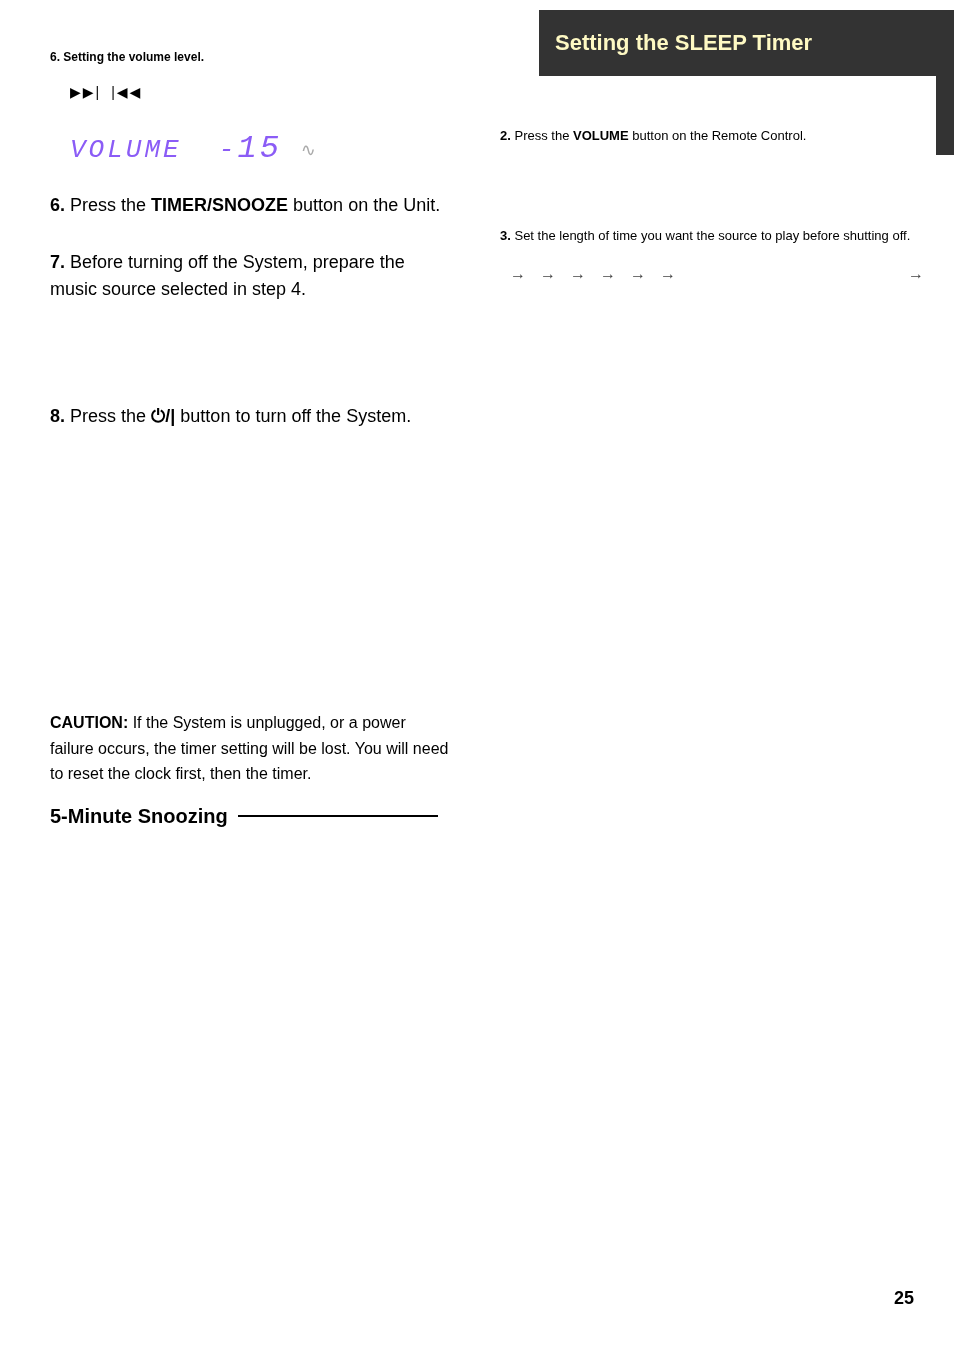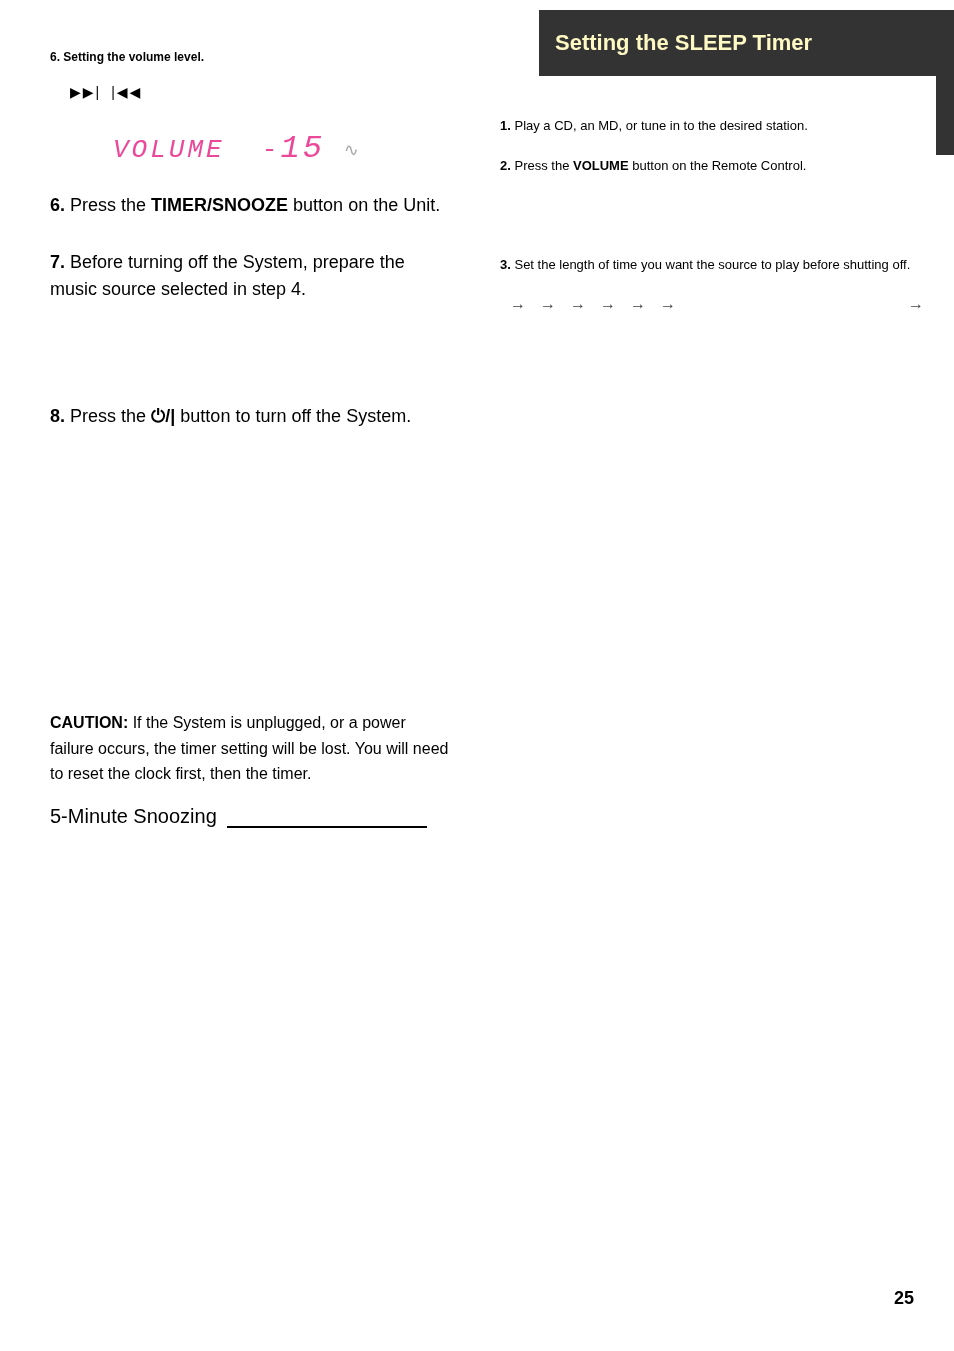--- a/index.html
+++ b/index.html
@@ -143,23 +143,23 @@
       line-height: 1.6;
     }
 
     .caution-section strong {
       font-weight: bold;
     }
 
     
     .snooze-heading {
       font-size: 20px;
-      font-weight: normal;
-      display: flex;
-      align-items: flex-end;
+      font-weight: bold;
+      display: flex;
+      align-items: center;
       gap: 10px;
       margin-top: 20px;
     }
 
     .snooze-line {
       flex: 1;
       height: 2px;
       background: #000;
       display: inline-block;
       max-width: 200px;
@@ -189,21 +189,21 @@
     <div class="left-header">
       <span>6. Setting the volume level.</span>
     </div>
 
     <div class="controls-row">
       <span class="control-symbol">▶▶|</span>
       <span class="control-symbol">|◀◀</span>
     </div>
 
     <div class="volume-display">
-      <span style="font-style:italic; color:#ec4899; font-size:26px; letter-spacing:3px;margin-left:43px;">VOLUME &nbsp;-<span style="font-size:32px; font-style:italic;">15</span></span>
+      <span style="font-style:italic; color:#8b5cf6; font-size:26px; letter-spacing:3px;">VOLUME &nbsp;-<span style="font-size:32px; font-style:italic;">15</span></span>
       <span style="font-size:18px; color:#aaa; vertical-align:middle; font-style:normal;"> ∿</span>
     </div>
 
     <div class="step">
       <p class="step-text">
         <span class="step-number">6.</span>
         Press the <strong>TIMER/SNOOZE</strong> button on the Unit.
       </p>
     </div>
 
@@ -236,25 +236,20 @@
 
   <div class="right-col">
 
     
     <div class="right-header">
       <h1>Setting the SLEEP Timer</h1>
     </div>
 
     <div class="right-content">
 
-      <div class="right-step">
-        <p class="step-text">
-          <strong>1.</strong> Play a CD, an MD, or tune in to the desired station.
-        </p>
-      </div>
 
       <div class="right-step" style="margin-top:10px;">
         <p class="step-text">
           <strong>2.</strong> Press the <strong>VOLUME</strong> button on the Remote Control.
         </p>
       </div>
 
       <div class="right-step" style="margin-top: 80px;">
         <p class="step-text">
           <strong>3.</strong> Set the length of time you want the source to play before shutting off.

